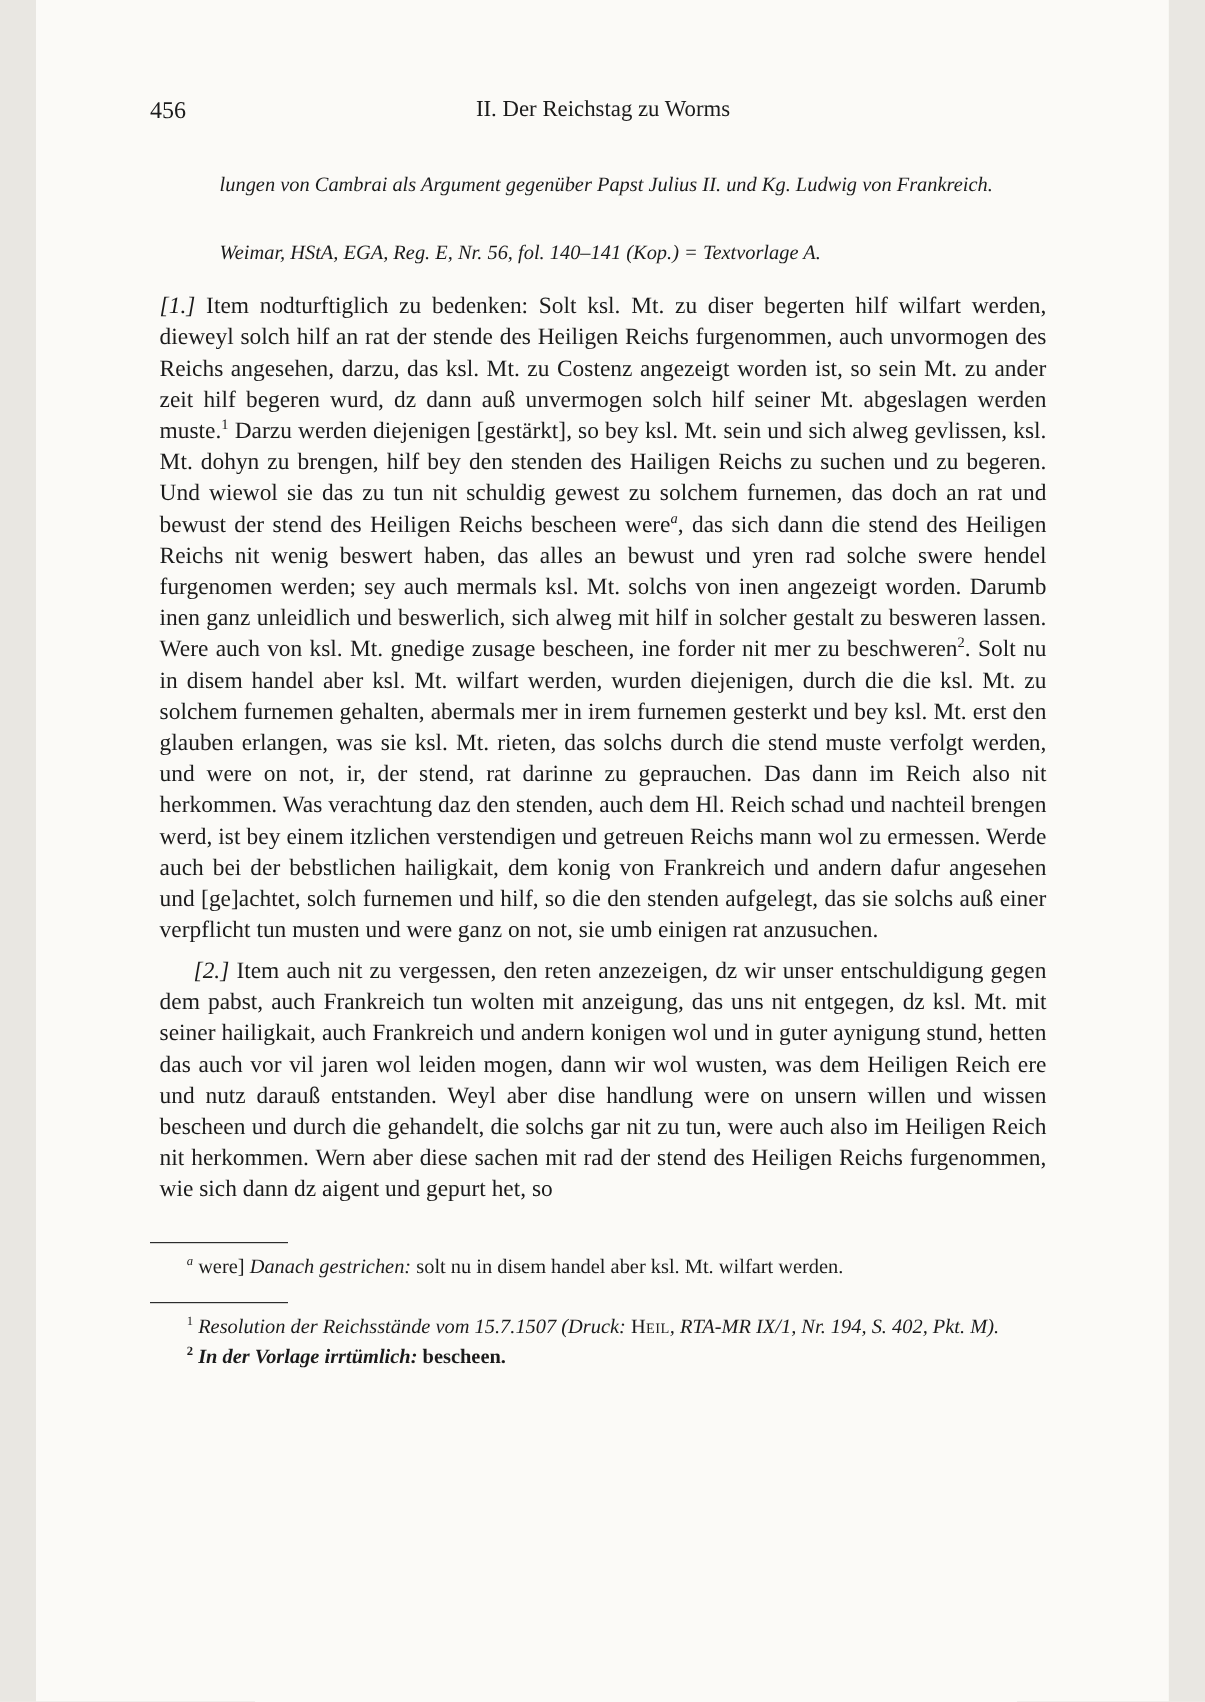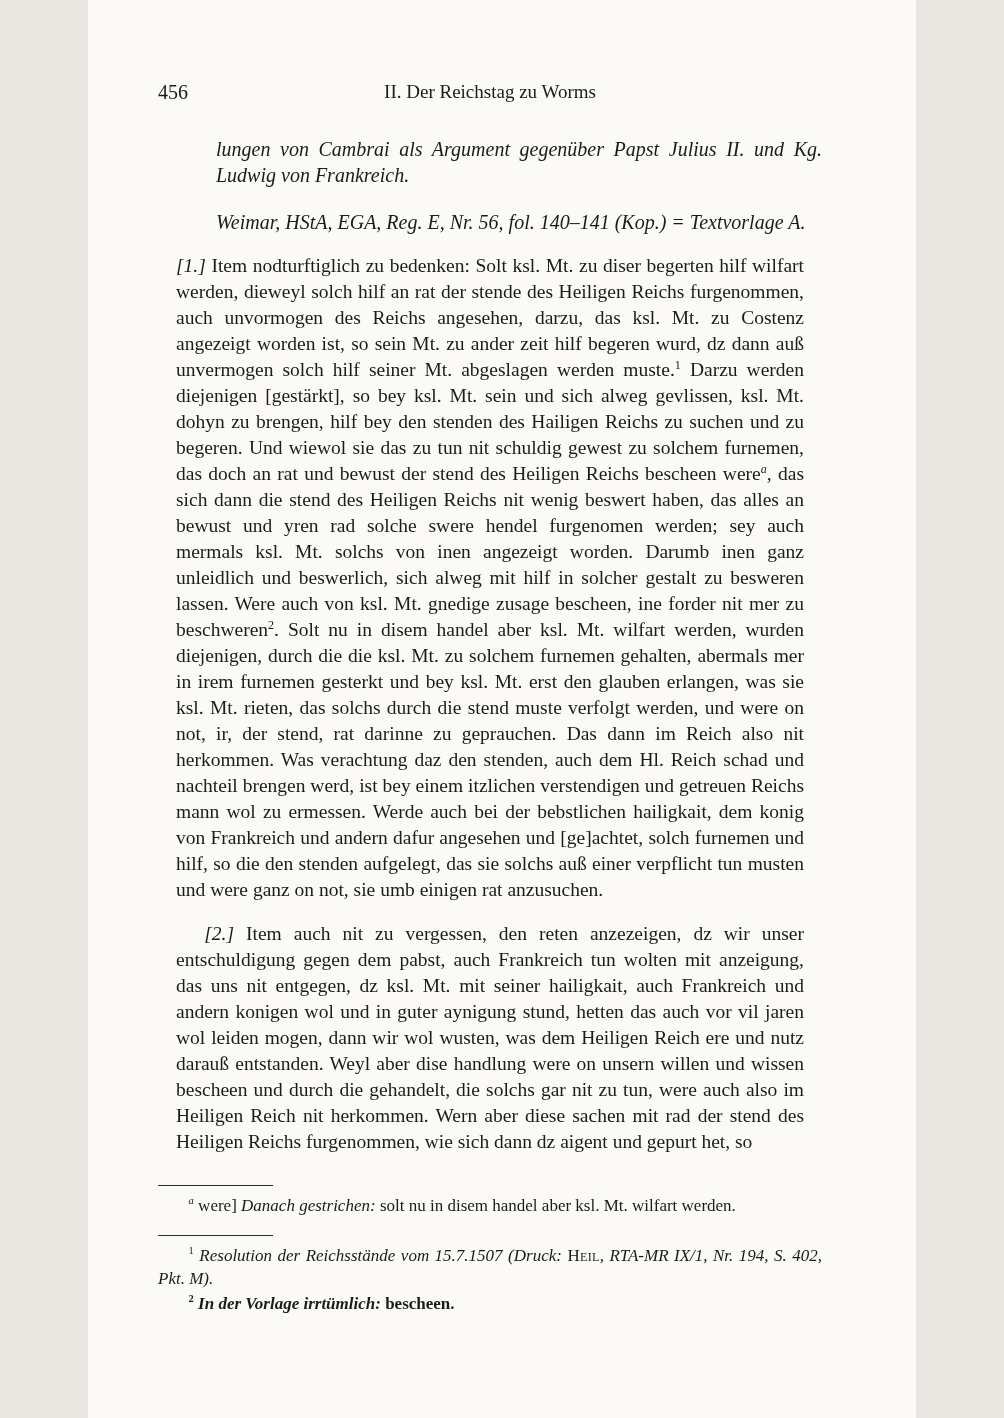--- a/index.html
+++ b/index.html
@@ -2,28 +2,28 @@
 <html><head>
 <meta charset="utf-8">
 <style>
   html, body {
     margin: 0;
     padding: 0;
     background: #e9e7e2;
   }
   .page {
     position: relative;
-    width: 828px;
+    width: 944px;
     height: 1418px;
     margin: 0 auto;
     box-sizing: border-box;
     background: #fbfaf7;
     color: #1b1b1b;
     font-family: "Liberation Serif", "DejaVu Serif", serif;
-    padding: 80px 94px 60px 70px;
+    padding: 80px 94px 60px 95px;
     overflow: hidden;
   }
   .running-header {
     position: relative;
     text-align: center;
     font-size: 19px;
     line-height: 24px;
     margin-bottom: 32px;
   }
   .page-number {
@@ -32,31 +32,31 @@
     top: 0;
     font-size: 20px;
   }
   .intro {
     margin-left: 58px;
     margin-bottom: 14px;
   }
   .intro p {
     margin: 0;
     font-style: italic;
-    font-size: 20px;
-    line-height: 26px;
+    font-size: 17px;
+    line-height: 36px;
     text-align: justify;
     font-family: Liberation Serif, serif;
   }
   .intro .source-line {
     margin-top: 21px;
     text-align: left;
   }
   .body-text p {
-    margin: 18px;
+    margin: 8px;
     font-size: 19.5px;
     line-height: 26px;
     text-align: justify;
   }
   .para-indent {
     text-indent: 1.45em;
   }
   .footnotes {
     margin-top: 30px;
   }

